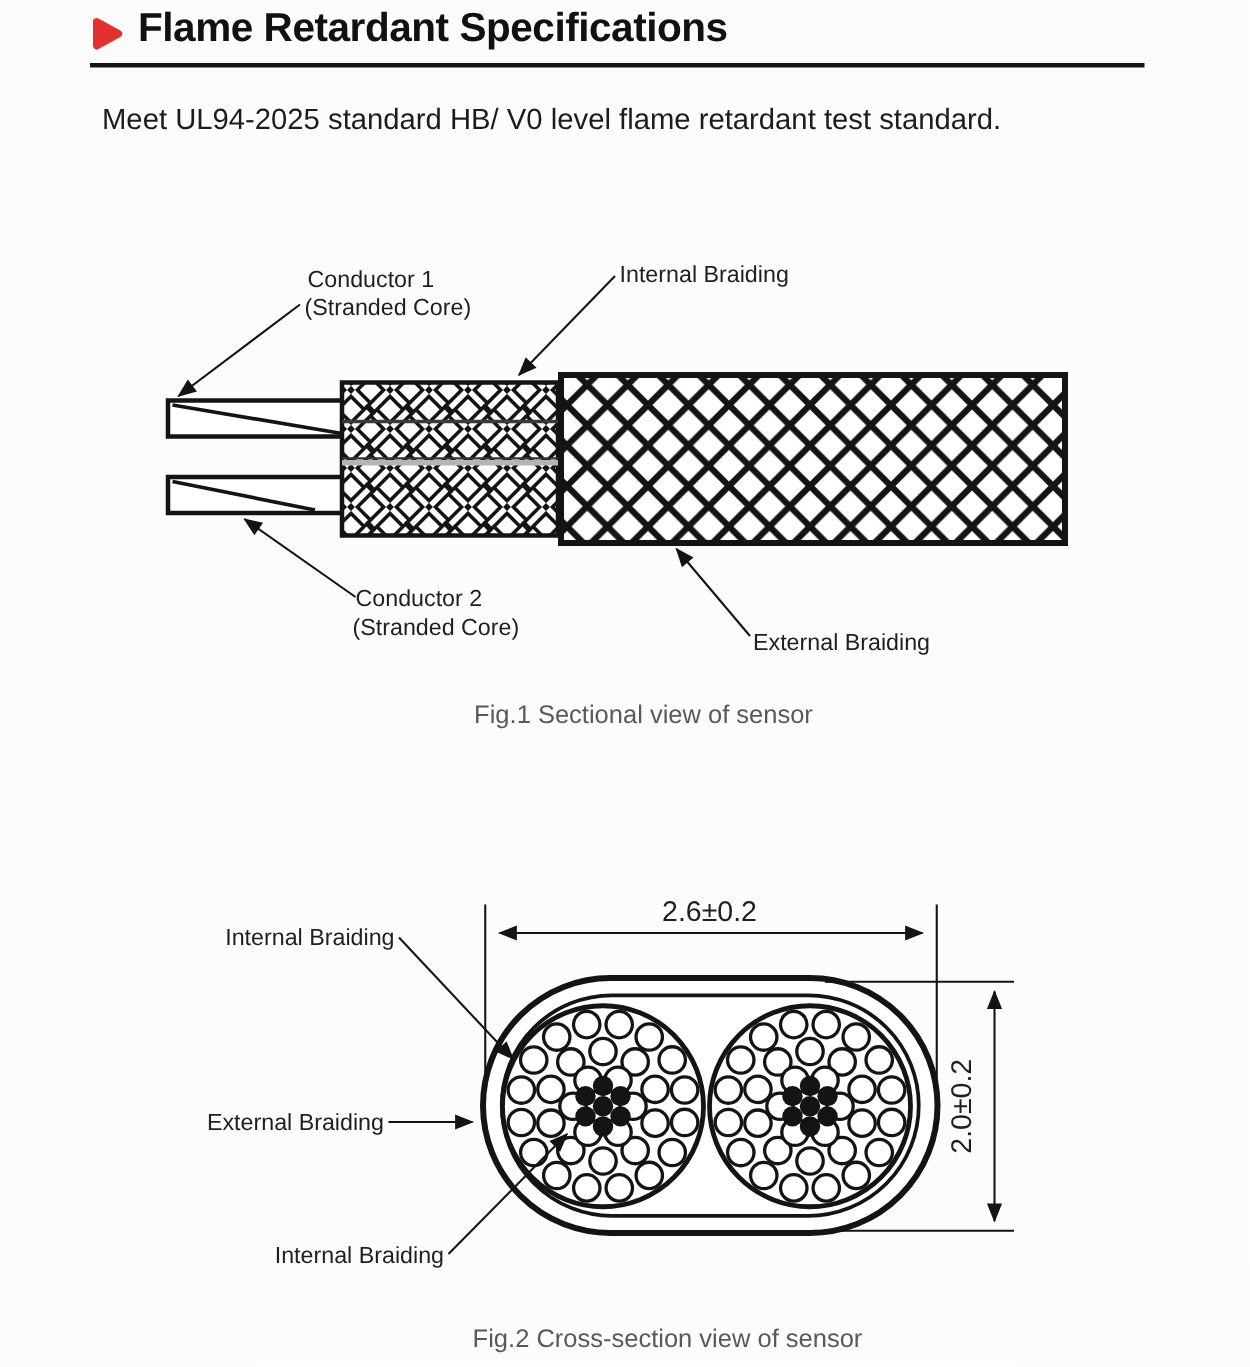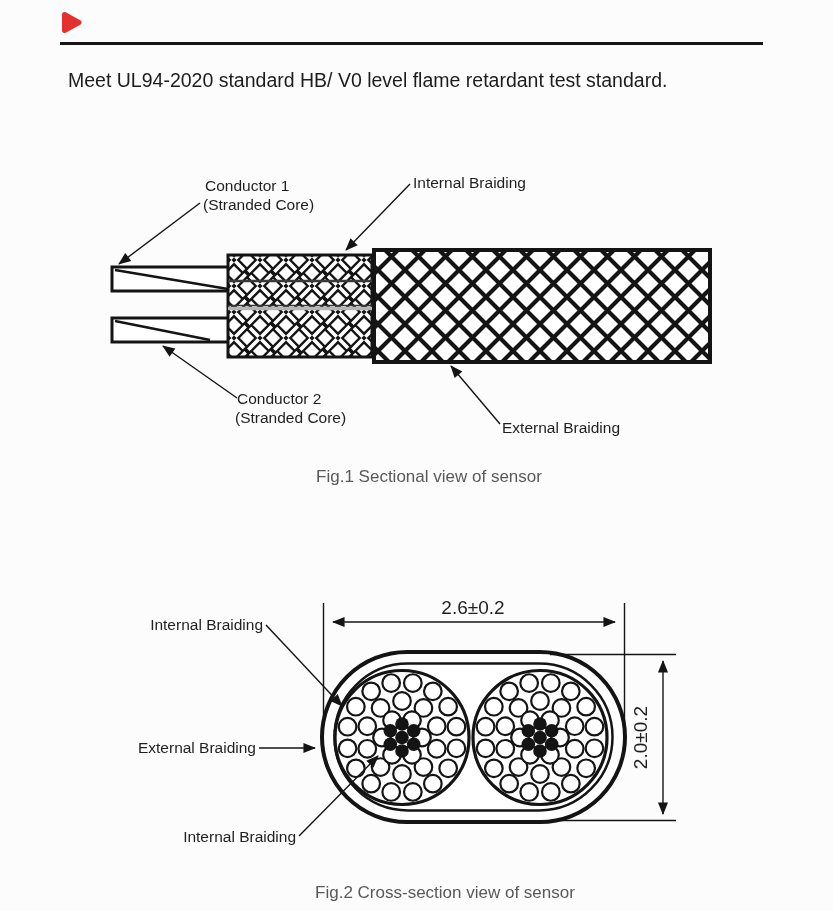--- a/index.html
+++ b/index.html
@@ -27,22 +27,23 @@
   .core{fill:#141414;stroke:none;}
 </style>
 </head>
 <body>
 
 <div id="page">
 
   <svg id="accent-triangle" viewBox="0 0 22 23">
     <path d="M3.5 3.5 L18 11.5 L3.5 19.5 Z" fill="#e2312e" stroke="#e2312e" stroke-width="5" stroke-linejoin="round"></path>
   </svg>
+  <div id="title">Flame Retardant Specifications</div>
   <div id="title-rule"></div>
-  <div id="intro-text">Meet UL94-2020 standard HB/ V0 level flame retardant test standard.</div>
+  <div id="intro-text">Meet UL94-2025 standard HB/ V0 level flame retardant test standard.</div>
 
   <svg id="fig1-svg" class="fig-svg" width="833" height="370" viewBox="0 140 833 370">
     <defs>
       <marker id="arr" viewBox="0 0 10 10" refX="9.2" refY="5" markerWidth="13" markerHeight="9" orient="auto-start-reverse">
         <path d="M0 1 L10 5 L0 9 Z" fill="#141414"></path>
       </marker>
       <pattern id="herringbone" width="26" height="26" patternUnits="userSpaceOnUse">
         <rect width="26" height="26" fill="#ffffff"></rect>
         <g fill="#ffffff" stroke="#141414" stroke-width="2.4">
           <rect x="-2" y="3.5" width="17" height="6" transform="rotate(45 6.5 6.5)"></rect>

